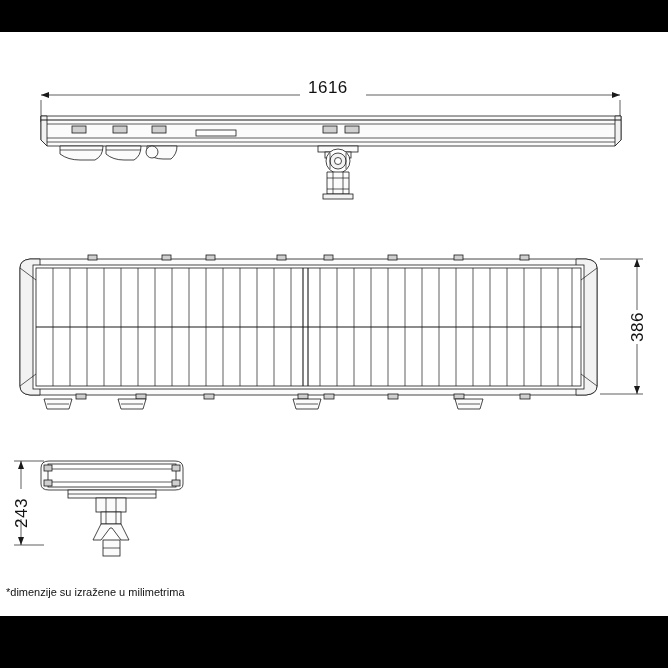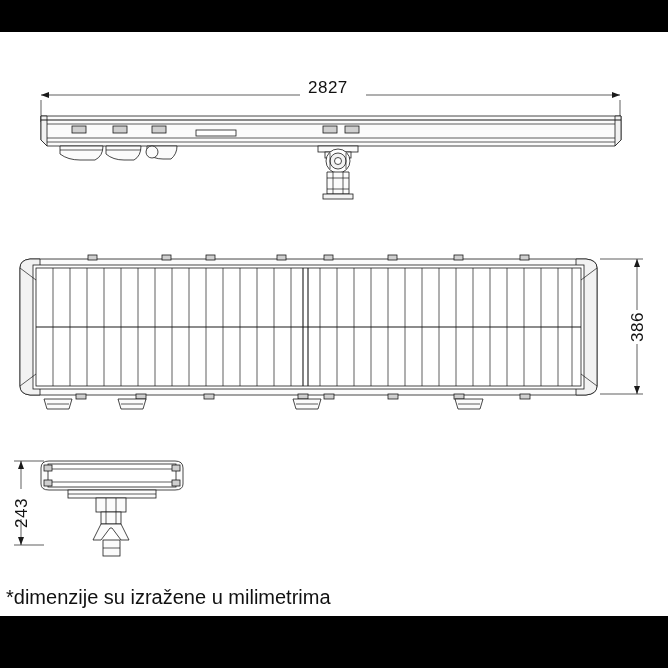--- a/index.html
+++ b/index.html
@@ -33,21 +33,21 @@
     white-space: nowrap;
   }
   .dim-label.vert {
     transform: rotate(-90deg);
     transform-origin: center center;
   }
   #note {
     position: absolute;
     left: 6px;
     top: 586px;
-    font-size: 20px;
+    font-size: 11px;
     color: #111111;
     white-space: nowrap;
   }
   svg.draw {
     position: absolute;
     left: 0;
     top: 0;
     width: 668px;
     height: 668px;
   }
@@ -232,21 +232,21 @@
       <line class="ln thin" x1="106" y1="498" x2="106" y2="524"></line>
       <line class="ln thin" x1="116" y1="498" x2="116" y2="524"></line>
 
       <path class="filllite" d="M101 524 L121 524 L129 540 L121 540 L112 528 L110 528 L101 540 L93 540 Z"></path>
       <rect class="filllite" x="103" y="540" width="17" height="16"></rect>
       <line class="ln thin" x1="103" y1="548" x2="120" y2="548"></line>
     </g>
 
   </svg>
 
-  <div class="dim-label" id="dim-width" style="left:308px; top:78px;">2827</div>
+  <div class="dim-label" id="dim-width" style="left:308px; top:78px;">1616</div>
 
   <div class="dim-label vert" id="dim-depth" style="left:618px; top:317px; width:40px; text-align:center;">386</div>
 
   <div class="dim-label vert" id="dim-height" style="left:2px; top:503px; width:40px; text-align:center;">243</div>
 
   <div id="note">*dimenzije su izražene u milimetrima</div>
 
 </div>
 
 </body></html>

